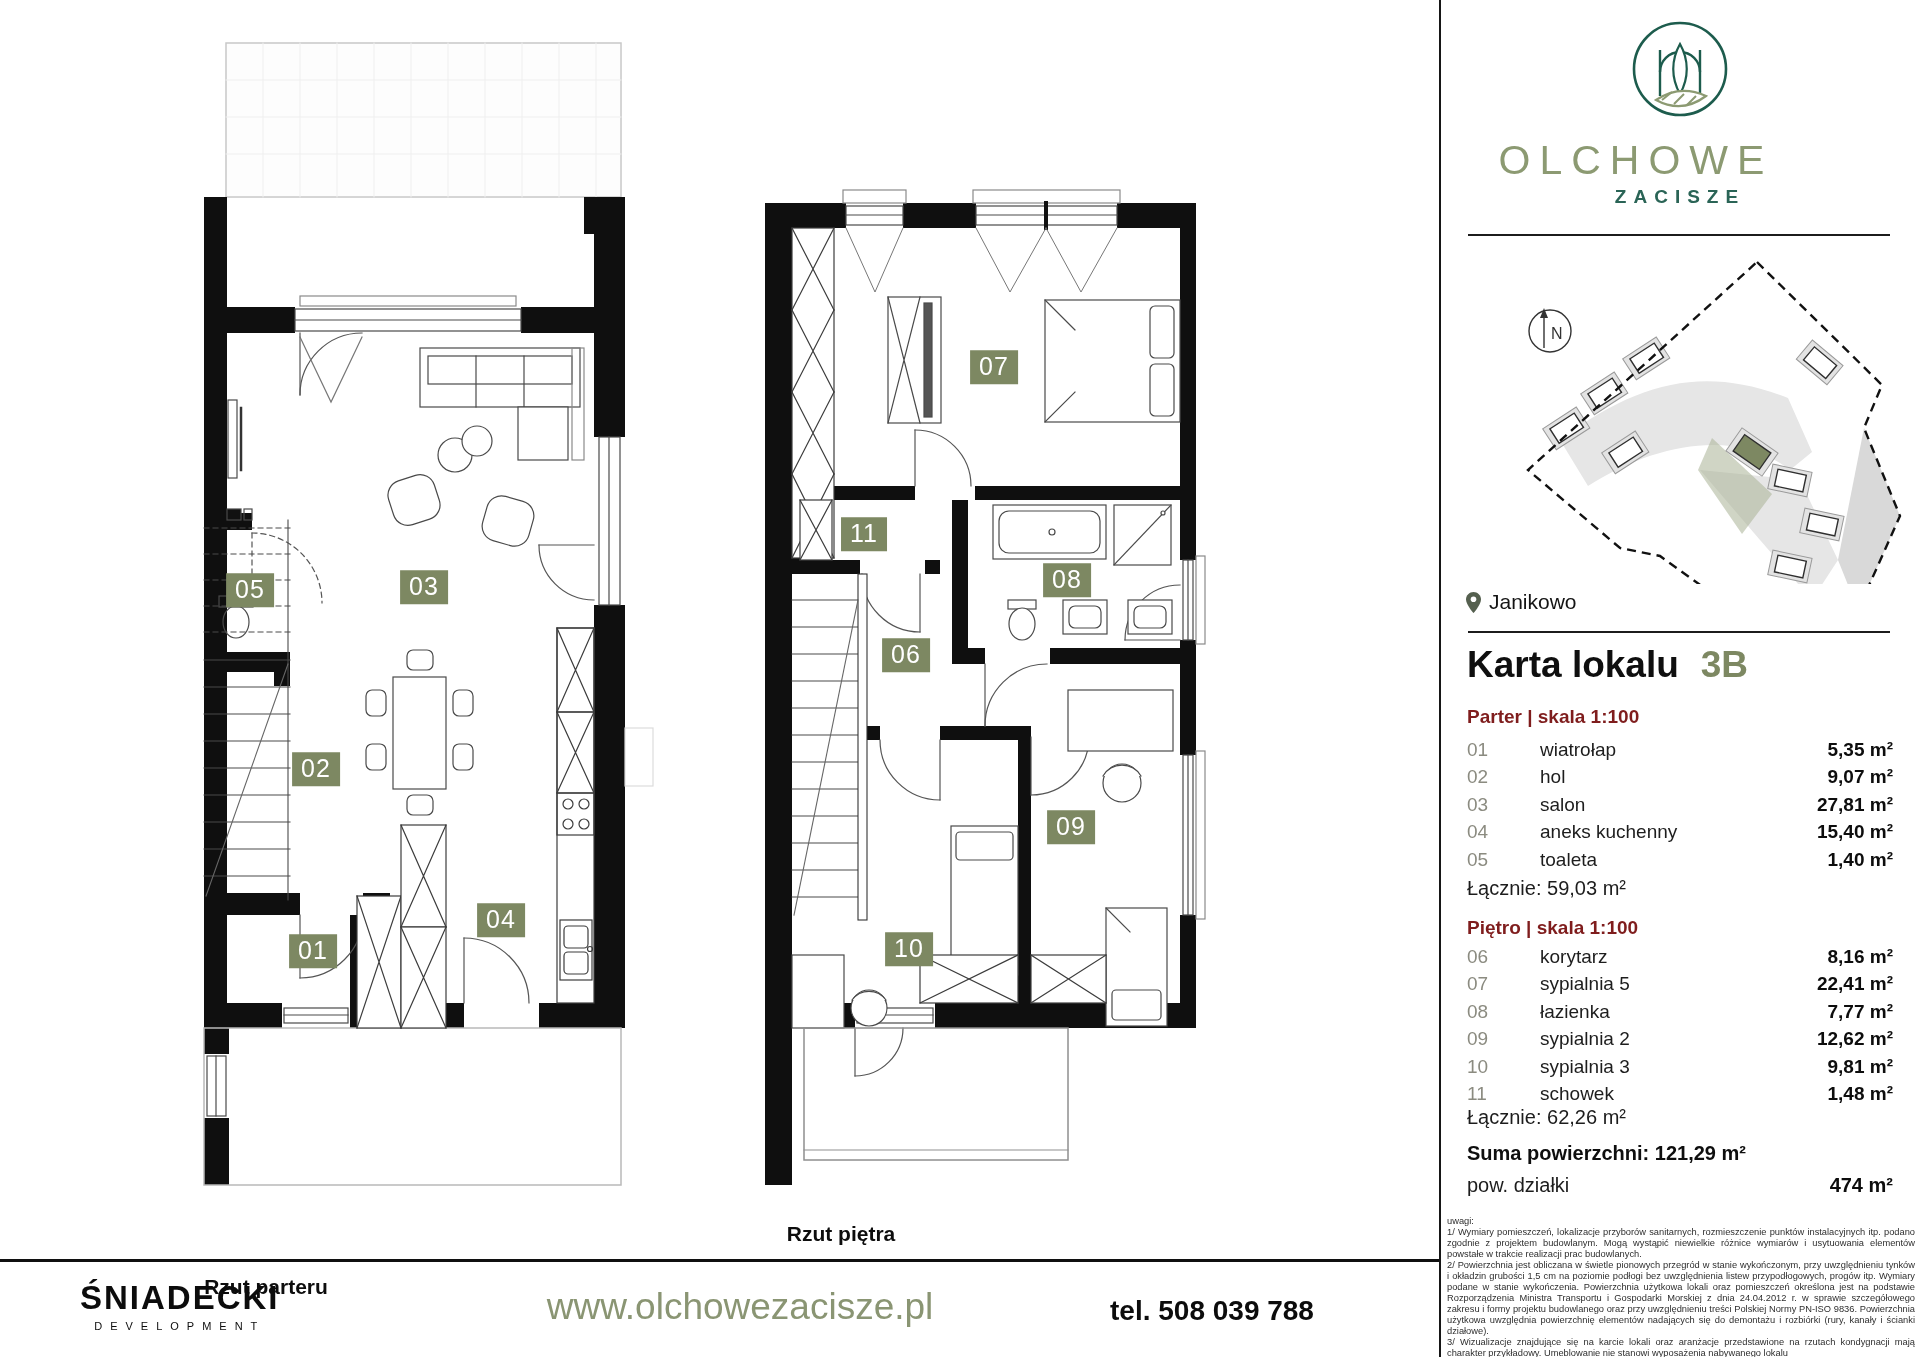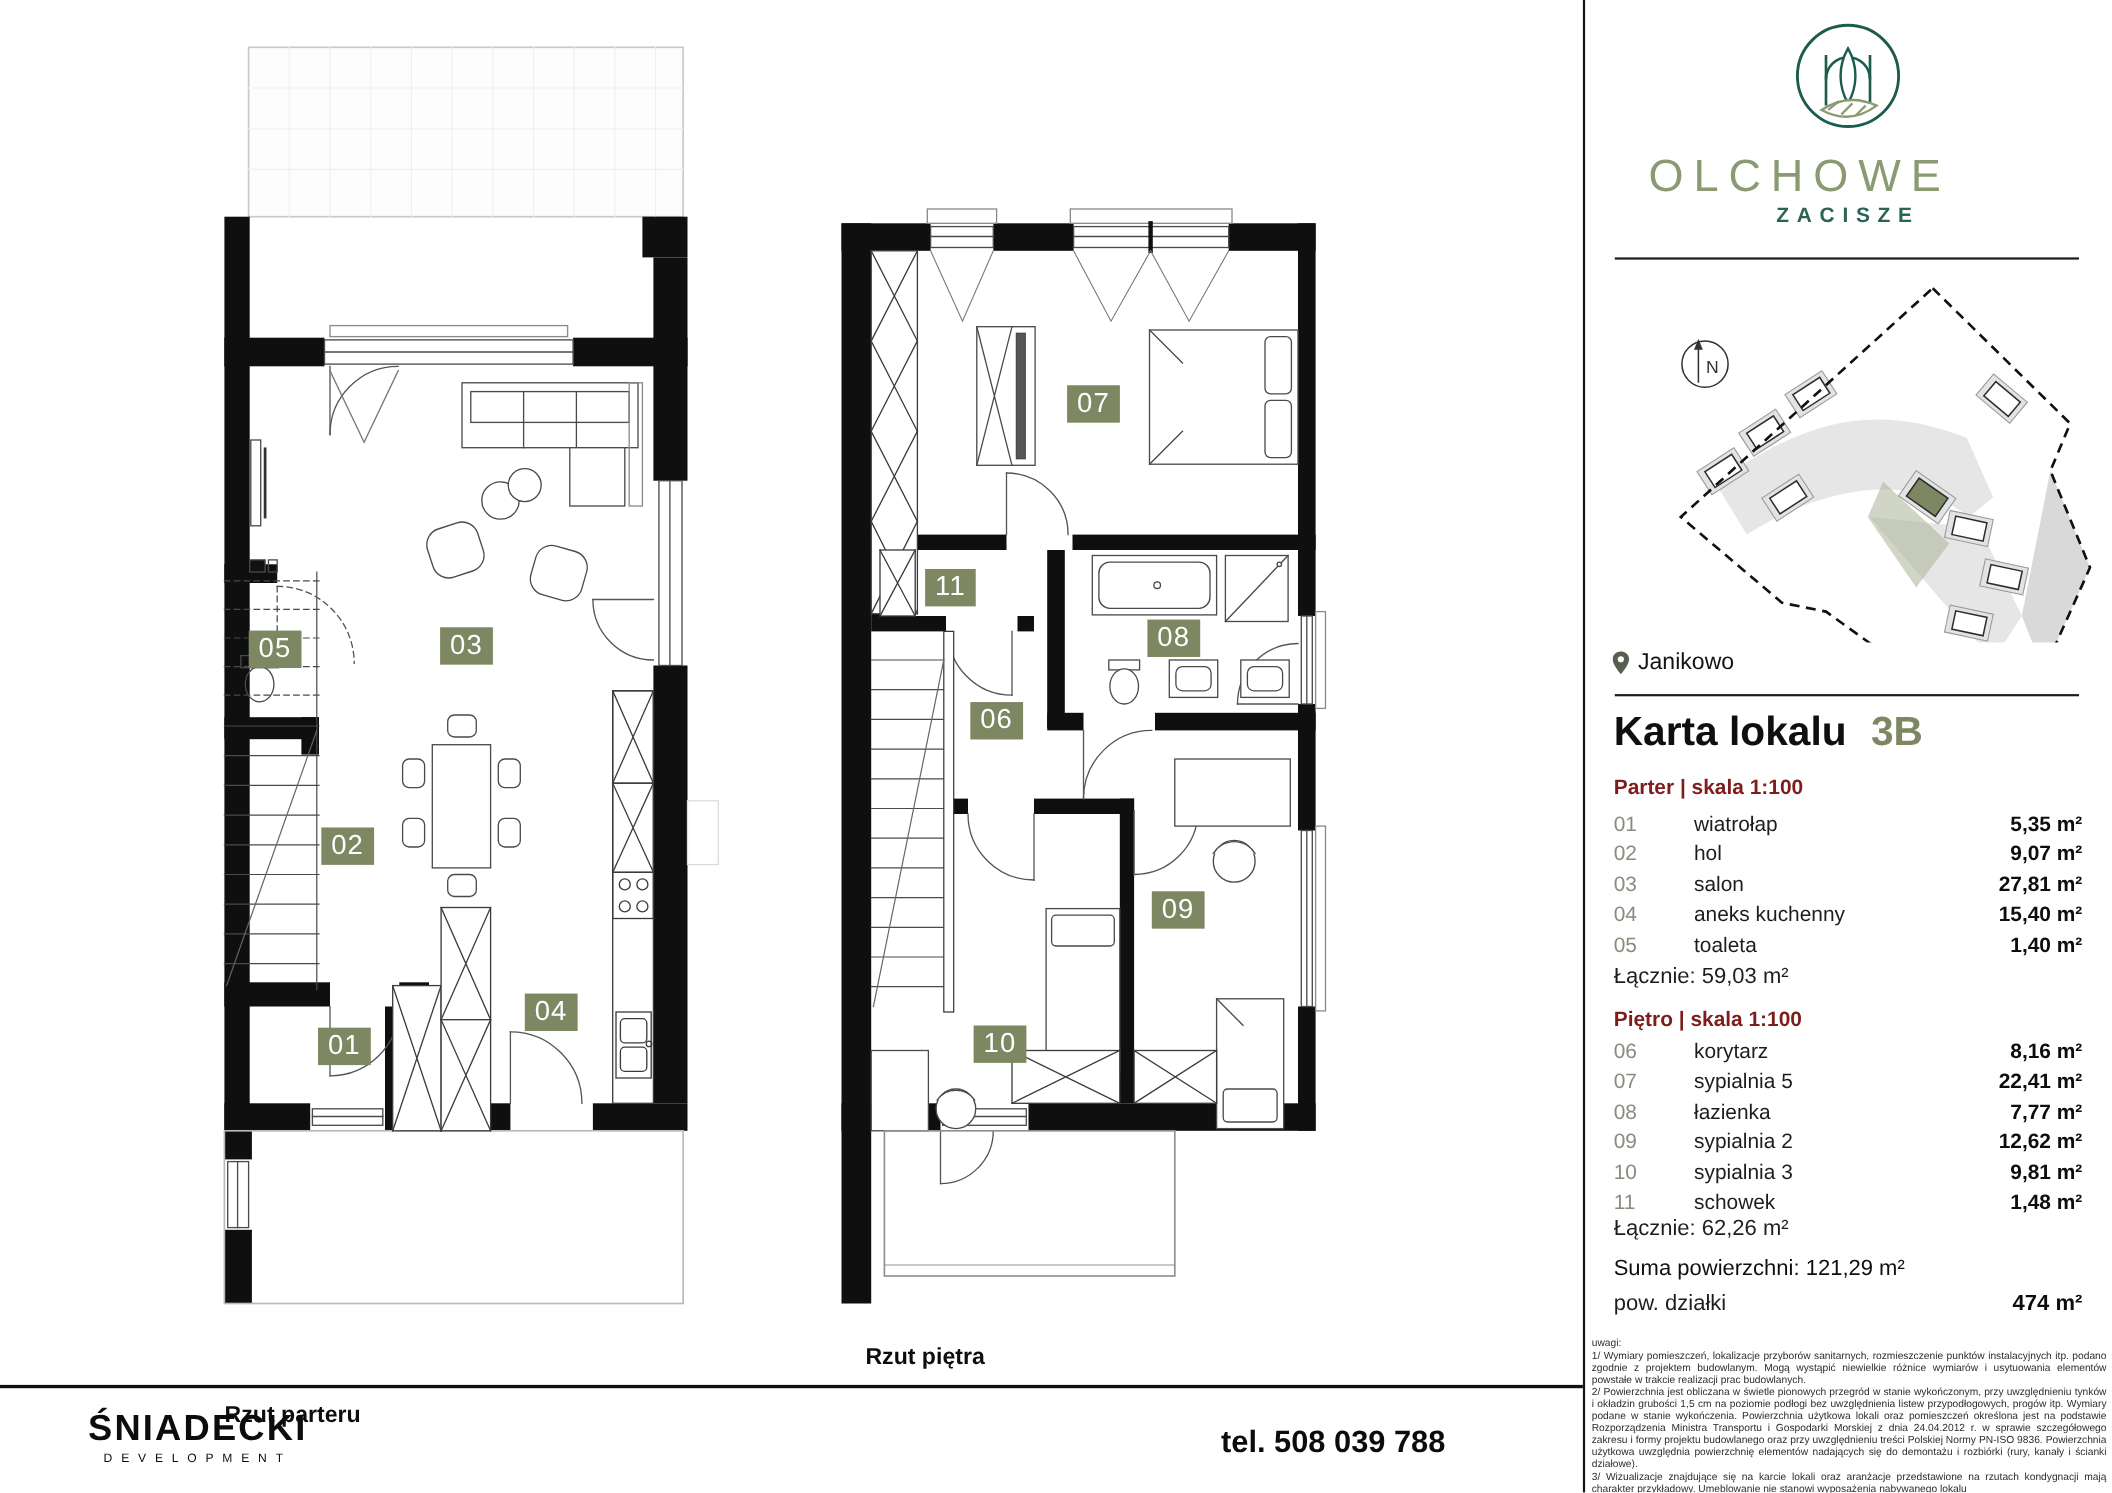--- a/index.html
+++ b/index.html
@@ -21,21 +21,21 @@
      font-size:21px;font-weight:normal;color:#141414;}
   #card-title-row{position:absolute;left:1467px;top:644px;font-size:37px;font-weight:bold;color:#0f0f0f;}
   #card-title-row .unit-id{color:var(--accent);margin-left:22px;}
   .floor-heading{position:absolute;left:1467px;font-size:19px;font-weight:bold;color:#7f1d1d;}
   .rooms{position:absolute;left:1467px;width:426px;}
   .row{display:flex;align-items:center;height:27.5px;font-size:19px;}
   .row .no{width:73px;color:#8b8b80;}
   .row .nm{flex:1;color:#1d1d1d;}
   .row .ar{font-weight:bold;color:#0d0d0d;white-space:pre;}
   .total-line{position:absolute;left:1467px;font-size:20px;color:#1d1d1d;}
-  #sum-line{position:absolute;left:1467px;font-size:20px;font-weight:normal;color:#0e0e0e;}
+  #sum-line{position:absolute;left:1467px;font-size:20px;font-weight:bold;color:#0e0e0e;}
   #plot-line{position:absolute;left:1467px;width:426px;display:flex;font-size:20px;color:#1d1d1d;}
   #plot-line .ar{margin-left:auto;font-weight:bold;color:#0d0d0d;}
   #notes{position:absolute;left:1447px;top:1216px;width:468px;font-size:9.3px;line-height:11px;
      color:#2e2e2e;text-align:justify;}
   
   #footer{position:absolute;left:0;top:1259px;width:1439px;height:98px;border-top:3px solid #101010;}
   #dev-logo{position:absolute;left:80px;top:17px;text-align:center;}
   #dev-logo .main{font-size:33px;font-weight:bold;letter-spacing:2px;color:#0c0c0c;}
   #dev-logo .sub{font-size:11px;letter-spacing:8px;color:#0c0c0c;margin-top:3px;}
   #site-url{position:absolute;left:740px;top:24px;transform:translateX(-50%);
@@ -504,16 +504,17 @@
     <div>1/ Wymiary pomieszczeń, lokalizacje przyborów sanitarnych, rozmieszczenie punktów instalacyjnych itp. podano zgodnie z projektem budowlanym. Mogą wystąpić niewielkie różnice wymiarów i usytuowania elementów powstałe w trakcie realizacji prac budowlanych.</div>
     <div>2/ Powierzchnia jest obliczana w świetle pionowych przegród w stanie wykończonym, przy uwzględnieniu tynków i okładzin grubości 1,5 cm na poziomie podłogi bez uwzględnienia listew przypodłogowych, progów itp. Wymiary podane w stanie wykończenia. Powierzchnia użytkowa lokali oraz pomieszczeń określona jest na podstawie Rozporządzenia Ministra Transportu i Gospodarki Morskiej z dnia 24.04.2012 r. w sprawie szczegółowego zakresu i formy projektu budowlanego oraz przy uwzględnieniu treści Polskiej Normy PN-ISO 9836. Powierzchnia użytkowa uwzględnia powierzchnię elementów nadających się do demontażu i rozbiórki (rury, kanały i ścianki działowe).</div>
     <div>3/ Wizualizacje znajdujące się na karcie lokali oraz aranżacje przedstawione na rzutach kondygnacji mają charakter przykładowy. Umeblowanie nie stanowi wyposażenia nabywanego lokalu</div>
   </div>
 
   <div id="footer">
     <div id="dev-logo">
       <div class="main">ŚNIADECKI</div>
       <div class="sub">DEVELOPMENT</div>
     </div>
+    <div id="site-url">www.olchowezacisze.pl</div>
     <div id="phone">tel. 508 039 788</div>
   </div>
 
 </div>
 
 </body></html>

